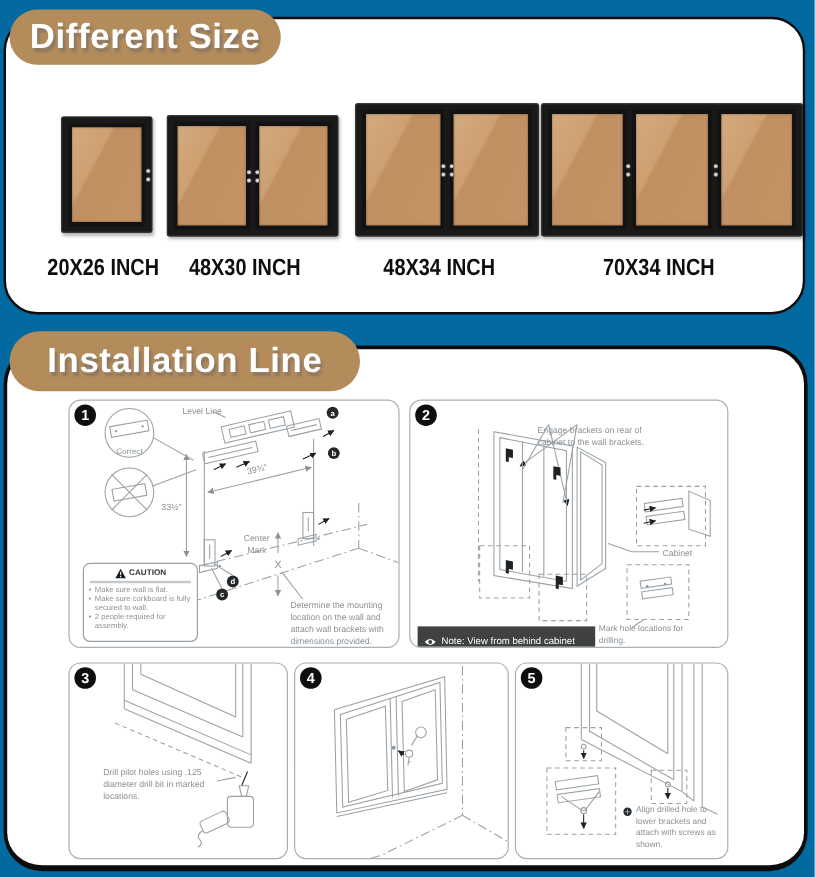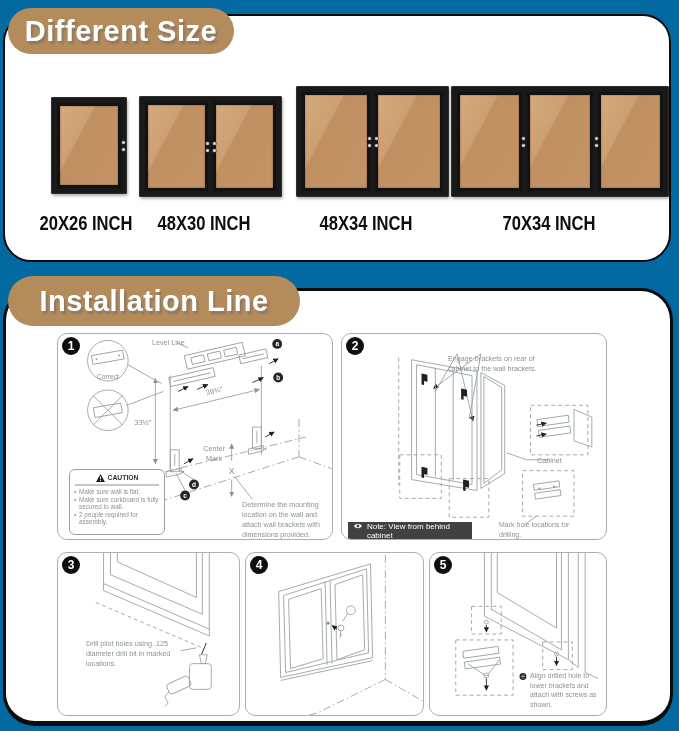--- a/index.html
+++ b/index.html
@@ -51,22 +51,22 @@
 
   .dtext{position:absolute;color:#8b9297;font-size:7.2px;line-height:1.38;z-index:3;}
 
   .caution{position:absolute;left:11px;top:135px;width:96px;height:66px;box-sizing:border-box;border:1px solid #9aa1a6;
            border-radius:6px;background:#fff;font-size:6.4px;color:#8b9297;z-index:3;}
   .caution-head{display:flex;align-items:center;justify-content:center;gap:3px;height:13px;margin:1px 5px 2px 5px;
                 border-bottom:2px solid #c3c9cd;font-weight:bold;color:#2f3337;font-size:6.8px;}
   .ci{position:relative;padding:0 3px 1px 9px;}
   .ci::before{content:"•";position:absolute;left:4px;}
 
-  .notebar{position:absolute;left:6px;top:188px;width:124px;height:17px;box-sizing:border-box;background:#404141;
-           color:#fff;display:flex;align-items:flex-start;gap:4px;padding:0 5px;font-size:8px;z-index:3;}
+  .notebar{position:absolute;left:6px;top:188px;width:148px;height:17px;box-sizing:border-box;background:#404141;
+           color:#fff;display:flex;align-items:flex-end;gap:4px;padding:0 5px;font-size:8px;z-index:3;}
 </style>
 </head>
 <body>
 
 <div id="page">
 
   <div class="section" id="sec-size"></div>
   <div class="badge" id="badge-size">Different Size</div>
 
   <div class="cabinet" style="left:51px;top:97px;width:64px;height:85px;">
@@ -295,21 +295,21 @@
           <rect x="194" y="150" width="26" height="6"></rect>
           <rect x="194" y="159" width="26" height="6"></rect>
         </g>
       <circle cx="199" cy="156" r="1" class="gfil"></circle>
         <circle cx="214" cy="154" r="1" class="gfil"></circle>
       <path d="M196,184 L186,191"></path>
 
       <path d="M166,120 L186,127 L209,127"></path>
     </svg>
     <div class="dtext" style="left:106px;top:4px;width:108px;margin-top:16px;">Engage brackets on rear of cabinet to the wall brackets.</div>
-    <div class="dtext" style="left:195px;top:122px;width:44px;">Cabinet</div>
+    <div class="dtext" style="left:210px;top:122px;width:44px;">Cabinet</div>
     <div class="dtext" style="left:157px;top:186px;width:78px;font-size:7px;">Mark hole locations for drilling.</div>
     <div class="notebar">
       <svg width="11" height="8" viewBox="0 0 12 8">
           <path d="M1 4 Q6 -1.5 11 4 Q6 9.5 1 4 Z" fill="#ffffff"></path>
           <circle cx="6" cy="4" r="1.8" fill="#404141"></circle>
         </svg>
       <span>Note: View from behind cabinet</span>
     </div>
   </div>
 

